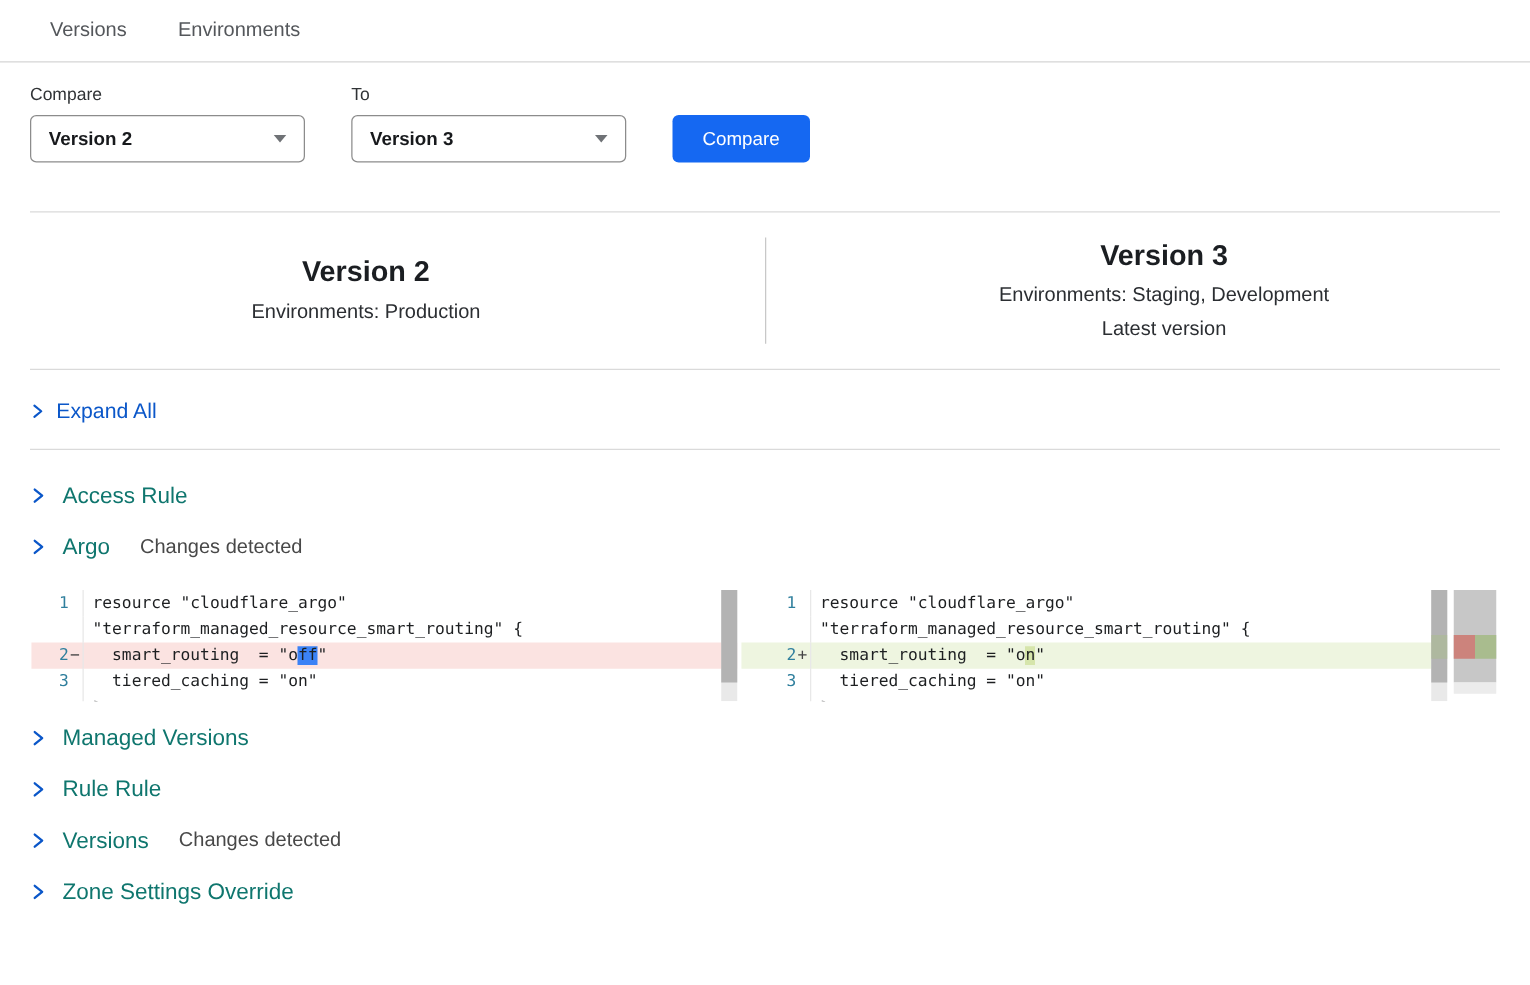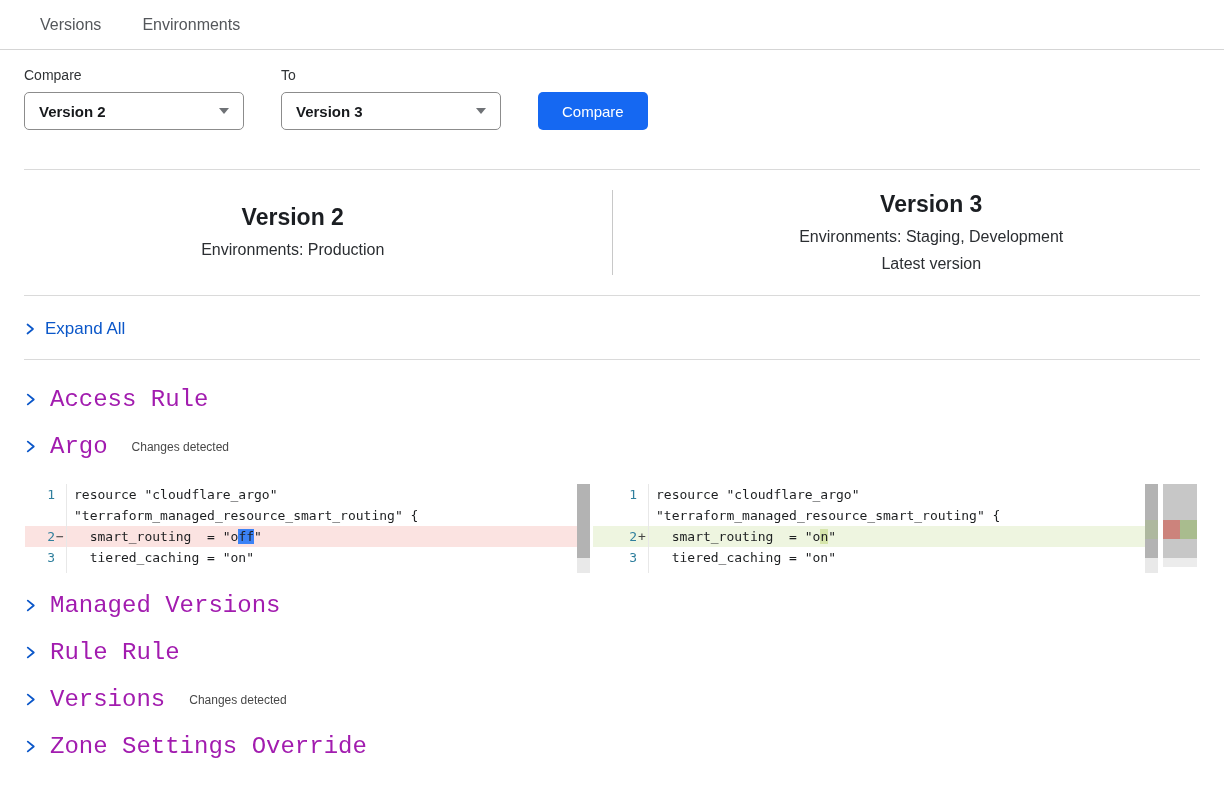--- a/index.html
+++ b/index.html
@@ -33,22 +33,22 @@
   .vcell-right { padding-left: 50px; }
   .vtitle { font-size: 23px; font-weight: 600; color: #1b1e22; line-height: 30px; margin-bottom: 4px; }
   .vsub { font-size: 16px; color: #2b2e32; line-height: 27px; }
   .vdivider { width: 1px; background: #c8c8c8; align-self: stretch; margin: 6px 0; }
 
   
   .expand-row { display: flex; align-items: center; gap: 9px; padding: 23px 24px 20px; cursor: pointer; }
   .expand-label { font-size: 17px; color: #0b57c9; }
   .sections { padding: 16px 24px 0; }
   .section-row { display: flex; align-items: center; gap: 13px; padding: 10px 0; cursor: pointer; }
-  .section-label { font-size: 24px; color: #a21caf; font-family: Liberation Mono, monospace; }
-  .badge { font-size: 12px; color: #484848; margin-left: 11px; }
+  .section-label { font-size: 18px; color: #0f766e; }
+  .badge { font-size: 16px; color: #484848; margin-left: 11px; }
   .chev { display: inline-flex; align-items: center; }
 
   
   .diff-block { display: flex; margin: 14px 0 9px 1px; }
   .right-group { display: flex; gap: 5px; margin-left: 3px; }
   .diff-panel { position: relative; width: 565px; height: 89px; overflow: hidden; background: #fff;
                 font-family: "DejaVu Sans Mono", monospace; font-size: 13px; line-height: 21px; }
   .cl { display: flex; height: 21px; }
   .ln { width: 30px; text-align: right; color: #2f7f9d; flex-shrink: 0; }
   .panel-right .ln { width: 44px; }

